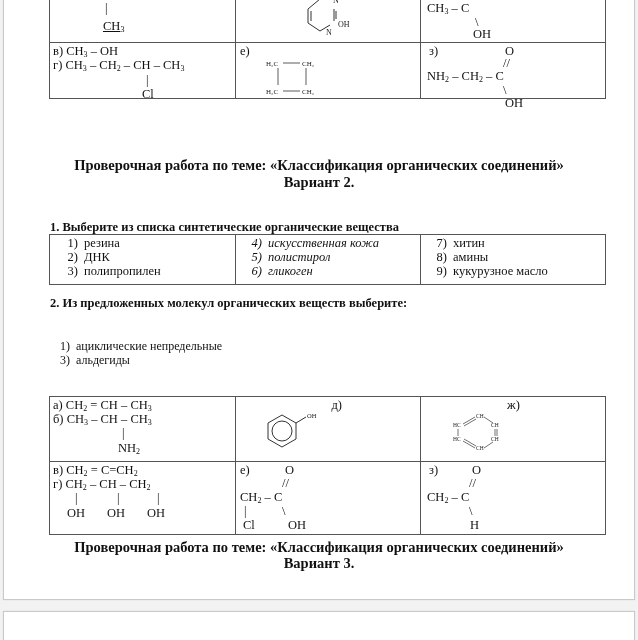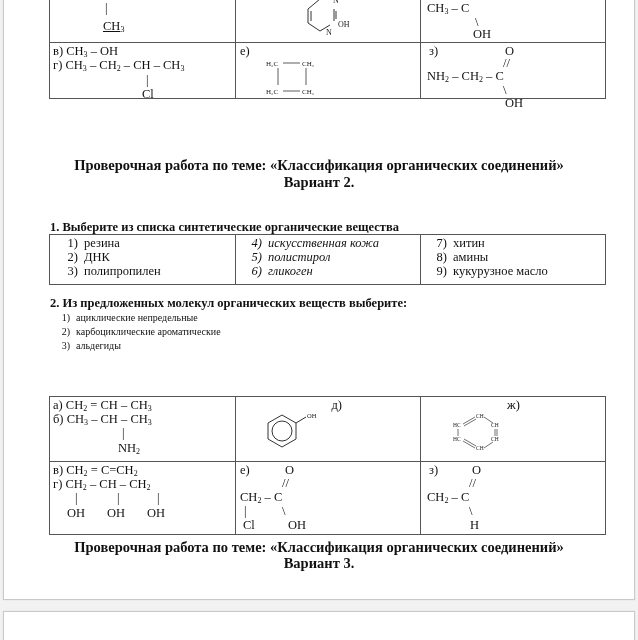--- a/index.html
+++ b/index.html
@@ -23,21 +23,21 @@
     border:1.5px solid #555; vertical-align:top; padding:0; position:relative;
     font-size:12.5px; line-height:14px;
   }
   .chem { position:absolute; white-space:nowrap; font-size:12.5px; line-height:14px; }
   sub { font-size:8px; vertical-align:-2px; line-height:0; }
   .title {
     position:absolute; left:0; width:638px; text-align:center;
     font-weight:bold; font-size:14.5px; line-height:17px;
   }
   .qhead { position:absolute; font-weight:bold; font-size:12.5px; }
-  .olist { position:absolute; font-size:10px; line-height:14.2px; }
+  .olist { position:absolute; font-size:12px; line-height:14.2px;margin-top:28px; }
   .olist .num { display:inline-block; width:22px; text-align:right; margin-right:6px; }
   .cell-list { position:absolute; font-size:12.5px; line-height:14.2px; }
   .cell-list .num { display:inline-block; width:16px; text-align:right; margin-right:6px; }
   svg text { font-family:"Liberation Serif",serif; }
 </style>
 </head>
 <body>
 
 <div class="page page1"></div>
 <div class="page page2"></div>
@@ -137,21 +137,20 @@
         <div><span class="num">9)</span><span>кукурузное масло</span></div>
       </div>
     </td>
   </tr>
 </tbody>
   </table>
 
 <div class="qhead" style="left:50px; top:296px;">2. Из предложенных молекул органических веществ выберите:</div>
 <div class="olist" style="left:48px; top:311px;">
   <div><span class="num">1)</span><span>ациклические непредельные</span></div>
-  <div><span class="num">2)</span><span>карбоциклические ароматические</span></div>
   <div><span class="num">3)</span><span>альдегиды</span></div>
 </div>
 
 <table class="grid" style="left:49px; top:396px; width:556px;">
   <colgroup>
       <col style="width:186px">
       <col style="width:185px">
       <col style="width:185px">
     </colgroup>
   <tbody>

